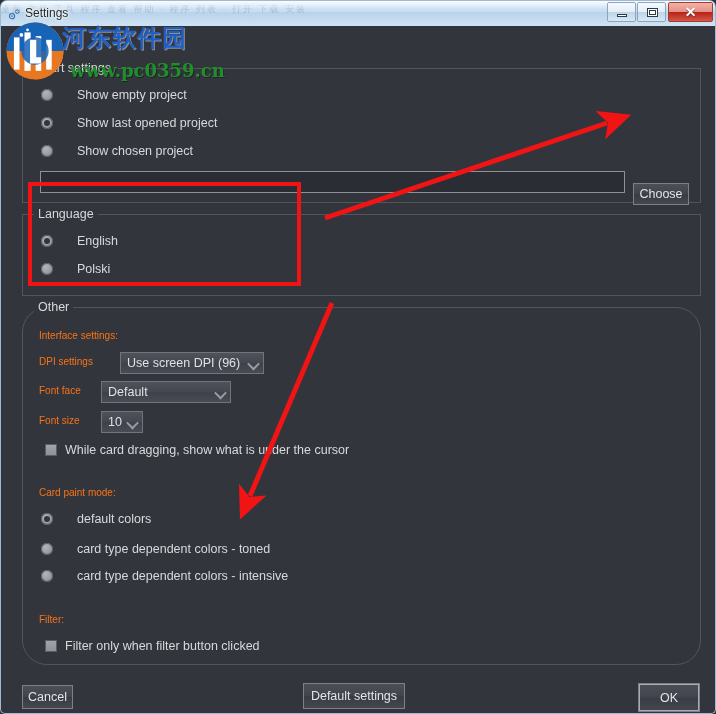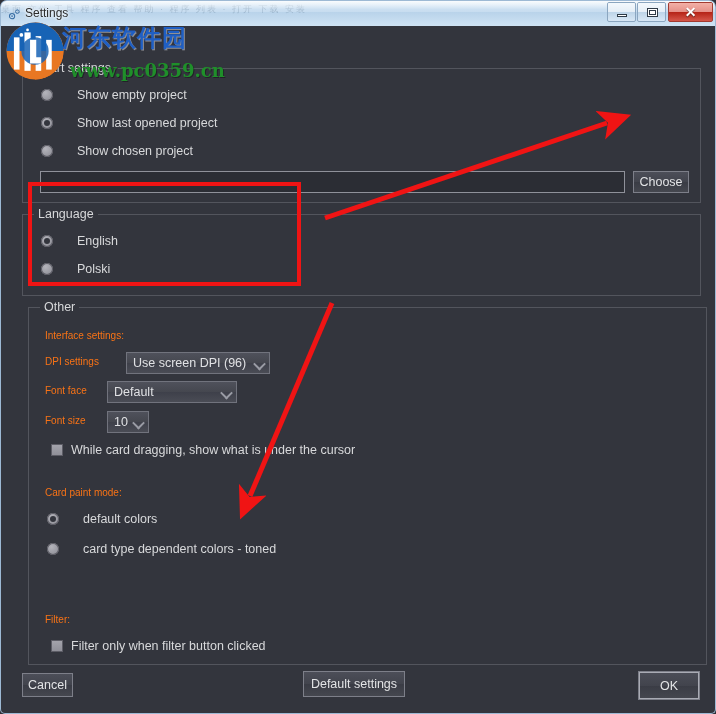--- a/index.html
+++ b/index.html
@@ -244,20 +244,21 @@
     box-sizing: border-box;
     color: #e3e4e6;
     font-size: 12.5px;
     text-align: center;
     font-family: "Liberation Sans", sans-serif;
     cursor: default;
     white-space: nowrap;
     display: flex;
     align-items: center;
     justify-content: center;
+    margin-top: 12px;
   }
   .btn.focused {
     box-shadow: inset 0 0 0 1px #a9abb4;
   }
 
   
   .combo {
     position: absolute;
     background: linear-gradient(to bottom, #4f515b 0%, #45474f 50%, #3e404a 51%, #4a4c55 100%);
     border: 1px solid #71737d;
@@ -409,21 +410,21 @@
           <span class="radio checked"></span>
           <span class="radio-label">English</span>
         </div>
 
         <div class="radio-row" style="left:18px; top:47px;justify-content:space-between;">
           <span class="radio"></span>
           <span class="radio-label">Polski</span>
         </div>
       </div>
 
-      <div class="group" style="left:24px; top:281px; width:679px; height:358px;">
+      <div class="group" style="left:18px; top:281px; width:679px; height:358px;border-radius:25px;">
         <div class="group-title">Other</div>
 
         <div class="plain-label" style="left:16px; top:22px;">Interface settings:</div>
 
         <div class="plain-label" style="left:16px; top:48px;">DPI settings</div>
         <div class="combo" style="left:97px; top:44px; width:144px; height:22px;">
           <span class="combo-value">Use screen DPI (96)</span>
           <span class="combo-arrow"></span>
         </div>
 
@@ -449,20 +450,24 @@
         <div class="radio-row" style="left:18px; top:204px;">
           <span class="radio checked"></span>
           <span class="radio-label">default colors</span>
         </div>
 
         <div class="radio-row" style="left:18px; top:234px;">
           <span class="radio"></span>
           <span class="radio-label">card type dependent colors - toned</span>
         </div>
 
+        <div class="radio-row" style="left:18px; top:261px;">
+          <span class="radio"></span>
+          <span class="radio-label">card type dependent colors - intensive</span>
+        </div>
 
         <div class="plain-label" style="left:16px; top:306px;">Filter:</div>
 
         <div class="check-row" style="left:22px; top:331px;">
           <span class="checkbox"></span>
           <span class="check-label">Filter only when filter button clicked</span>
         </div>
       </div>
 
       <div class="btn" style="left:18px; top:647px; width:51px; height:24px;">Cancel</div>

